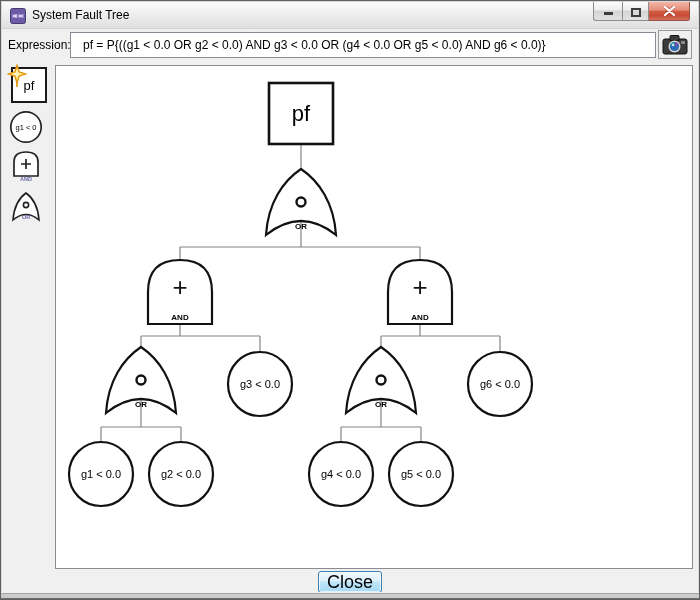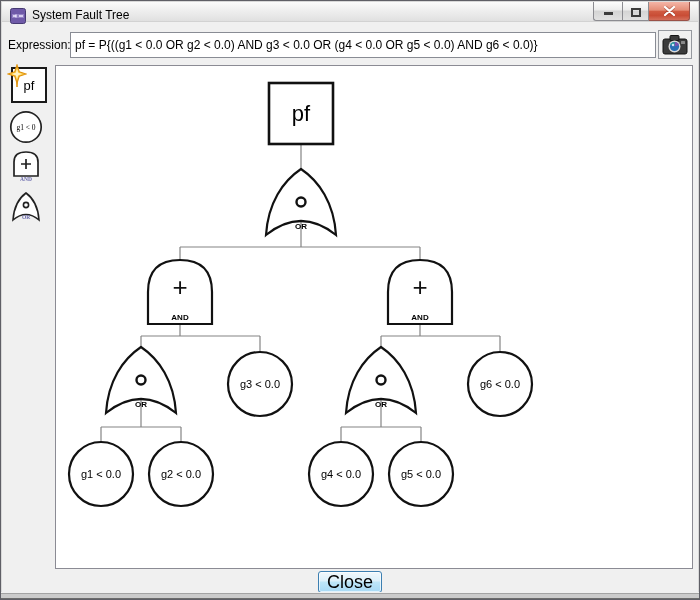--- a/index.html
+++ b/index.html
@@ -8,21 +8,21 @@
 
   .window {
     position: absolute; left: 0; top: 0; width: 700px; height: 600px;
     background: #f0f0f0;
     border: 1px solid #5f5f66;
     box-shadow: inset 0 0 0 1px #d8d8d8;
   }
 
   
   .titlebar {
-    position: absolute; left: 1px; top: 1px; right: 1px; height: 20px;
+    position: absolute; left: 1px; top: 1px; right: 1px; height: 27px;
     background: linear-gradient(#fbfbfb, #ececec 55%, #e0e0e0);
     border-bottom: 1px solid #d2d2d2;
   }
   .app-icon { position: absolute; left: 8px; top: 6px; width: 16px; height: 16px; }
   .title-text {
     position: absolute; left: 30px; top: 0; line-height: 26px;
     font-size: 12px; color: #000;
   }
   .win-controls { position: absolute; right: 8px; top: 0; display: flex; }
   .win-btn {
@@ -41,31 +41,31 @@
   .glyph-min { width: 9px; height: 3px; background: #3c3c3c; margin-bottom: 5px; }
   .glyph-max { width: 10px; height: 9px; border: 2px solid #3c3c3c; background: transparent; margin-bottom: 3px; }
   .glyph-close { margin-bottom: 4px; }
 
   
   .expr-row { position: absolute; left: 1px; top: 28px; right: 1px; height: 34px; background: #f0f0f0; }
   .expr-label { position: absolute; left: 6px; top: 0; line-height: 32px; font-size: 12px; color: #000; }
   .expr-input {
     position: absolute; left: 68px; top: 3px; width: 586px; height: 26px;
     border: 1px solid #898c94; background: #fff; font-family: "Liberation Sans", sans-serif;
-    font-size: 12px; color: #000; padding: 0 4px; outline: none;
+    font-size: 12px; color: #000; padding: 0 12px; outline: none;
   }
   .camera-btn {
     position: absolute; right: 6px; top: 1px; width: 34px; height: 29px;
     border: 1px solid #96999f; background: #f0f0f0;
     display: flex; align-items: center; justify-content: center; cursor: pointer; padding: 0;
   }
 
   
   .toolbar { position: absolute; left: 1px; top: 64px; width: 53px; bottom: 30px; background: #f0f0f0; }
-  .tool { position: absolute; left: 0; width: 47px; display: flex; justify-content: center; cursor: pointer; font-family: Liberation Serif, serif; }
+  .tool { position: absolute; left: 0; width: 47px; display: flex; justify-content: center; cursor: pointer; }
   .tool-pf {
     top: 2px; left: 9px; width: 36px; height: 36px; justify-content: center; align-items: center;
     background: #fff; border: 2px solid #1a1a1a; display: flex; font-size: 13px; color: #000; position: absolute;
   }
   .tool-pf .star { position: absolute; left: -6px; top: -5px; }
   .tool-circle { top: 44px; }
   .tool-and { top: 84px; }
   .tool-or { top: 126px; }
 
   

